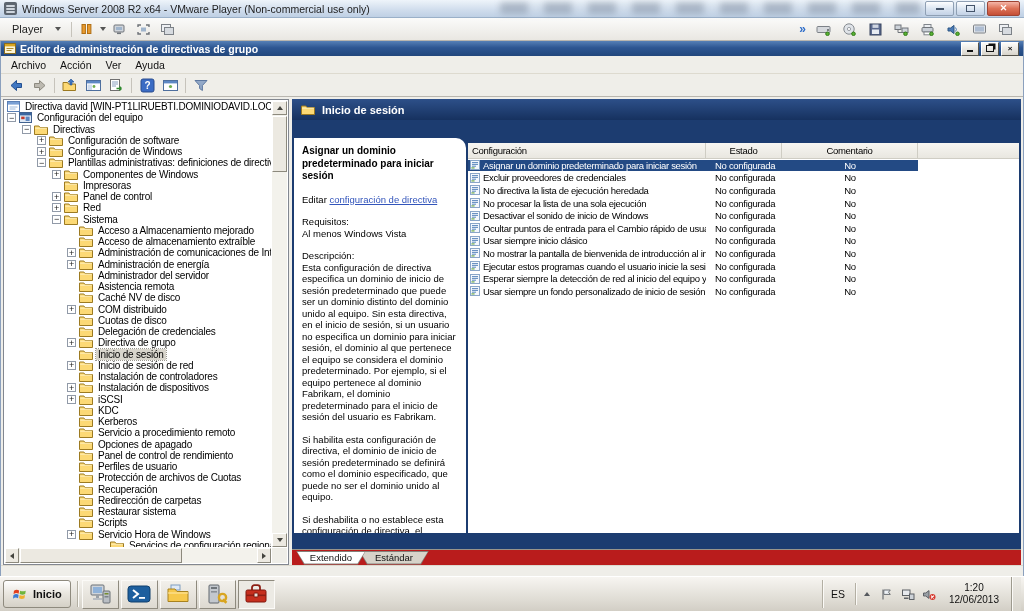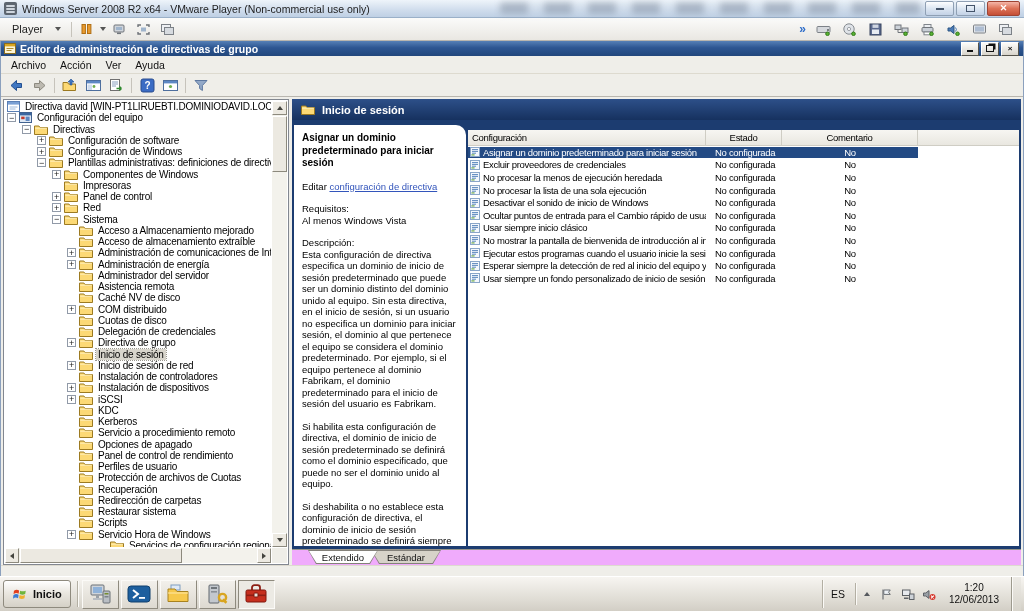--- a/index.html
+++ b/index.html
@@ -88,21 +88,21 @@
   .tri.up{border-left:3.5px solid transparent;border-right:3.5px solid transparent;border-bottom:4px solid #44443e}
   .tri.dn{border-left:3.5px solid transparent;border-right:3.5px solid transparent;border-top:4px solid #44443e}
   .tri.lf{border-top:3.5px solid transparent;border-bottom:3.5px solid transparent;border-right:4px solid #44443e}
   .tri.rt{border-top:3.5px solid transparent;border-bottom:3.5px solid transparent;border-left:4px solid #44443e}
   .sb-corner{position:absolute;right:1px;bottom:1px;width:15px;height:15px;background:#efeee8}
 
   
   #right-panel{flex:1;display:flex;flex-direction:column;background:#1c3c70;min-width:0}
   #panel-header{height:21px;flex:0 0 auto;display:flex;align-items:center;gap:7px;padding:0 9px;
     color:#fff;font-weight:bold;font-size:11px;background:linear-gradient(#2d5089,#16315f)}
-  #panel-body{flex:1;display:flex;padding:3px 2px;min-height:0}
+  #panel-body{flex:1;display:flex;padding:16px 2px;min-height:0}
   #desc-pane{width:172px;flex:0 0 auto;background:#fff;margin-top:2px;border-top-right-radius:10px;
     padding:7px 8px;font-size:9.5px;line-height:11.5px;overflow:hidden;box-sizing:border-box}
   .desc-title{font-weight:bold;font-size:10px;line-height:12.5px;margin-bottom:11px}
   .desc-edit{margin-bottom:11px}
   .desc-link{color:#3355bb;text-decoration:underline}
   .desc-block{margin-bottom:11px}
   .desc-para{margin-bottom:11px}
   #list-pane{flex:1;background:#fff;margin:7px 0 0 2px;display:flex;flex-direction:column;min-width:0;
     font-size:9.5px;letter-spacing:-0.3px;color:#000}
   #list-header{display:flex;height:15px;flex:0 0 auto;background:linear-gradient(#f7f6f2,#e9e7e0);
@@ -114,22 +114,22 @@
   .hc.fill{flex:1;border-right:none}
   #list-rows{flex:1;overflow:hidden}
   .lrow{display:flex;height:12.6px;align-items:center}
   .lcell{box-sizing:border-box;white-space:nowrap;overflow:hidden}
   .lcell.name{width:238px;display:flex;align-items:center;gap:3px;padding-left:2px}
   .lcell.estado{width:76px;padding-left:9px}
   .lcell.coment{width:136px;text-align:center}
   .lcell.fill{flex:1}
   .lrow.selected .lcell:not(.fill){background:#234a84;color:#fff}
 
-  #view-tabs{height:15px;flex:0 0 auto;background:#f0abfc;border-top:1px solid #98958b;
-    display:flex;align-items:flex-start;padding-left:16px}
+  #view-tabs{height:15px;flex:0 0 auto;background:#b91c1c;border-top:1px solid #98958b;
+    display:flex;align-items:center;padding-left:4px}
   .tab{position:relative;height:14px;margin-right:-7px;min-width:70px}
   .tab-shape{position:absolute;inset:0;background:#84817a;
     clip-path:polygon(0 0,100% 0,calc(100% - 8px) 100%,8px 100%)}
   .tab-face{position:absolute;inset:1px 1px 1px 1px;background:#d7d3c9;
     clip-path:polygon(0 0,100% 0,calc(100% - 7.5px) 100%,7.5px 100%);
     display:flex;align-items:center;justify-content:center;font-size:9.5px;color:#111}
   .tab.active{z-index:2}
   .tab.active .tab-face{background:#fff}
 
   #status-strip{height:10px;flex:0 0 auto;background:#efeee9;border-top:1px solid #dddacf}
@@ -852,21 +852,21 @@
               </div>
               <div class="lrow">
                 <span class="lcell name">
                   <span>
                     <svg width="10" height="10" viewBox="0 0 10 10">
                       <rect x="0.5" y="0.5" width="9" height="9" fill="#f4f8fd" stroke="#8aa6c8"></rect>
                       <path d="M2 2.6 h6 M2 4.4 h6 M2 6.2 h4" stroke="#4a7ab5" stroke-width="0.9"></path>
                       <rect x="1.4" y="7.2" width="3.2" height="1.4" fill="#7fb364"></rect>
                     </svg>
                   </span>
-                  <span>No procesar la menos de ejecución heredada</span>
+                  <span>No directiva la lista de ejecución heredada</span>
                 </span>
                 <span class="lcell estado">No configurada</span>
                 <span class="lcell coment">No</span>
                 <span class="lcell fill"></span>
               </div>
               <div class="lrow">
                 <span class="lcell name">
                   <span>
                     <svg width="10" height="10" viewBox="0 0 10 10">
                       <rect x="0.5" y="0.5" width="9" height="9" fill="#f4f8fd" stroke="#8aa6c8"></rect>

